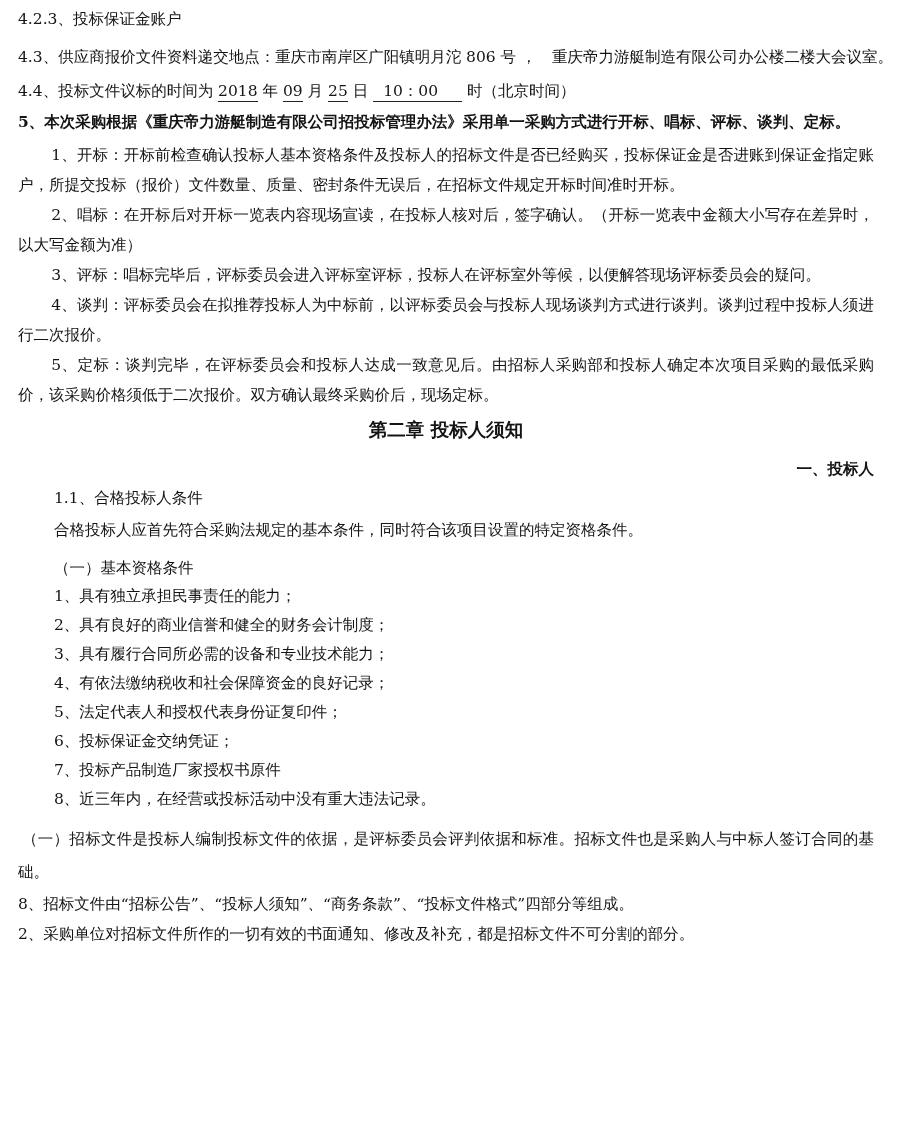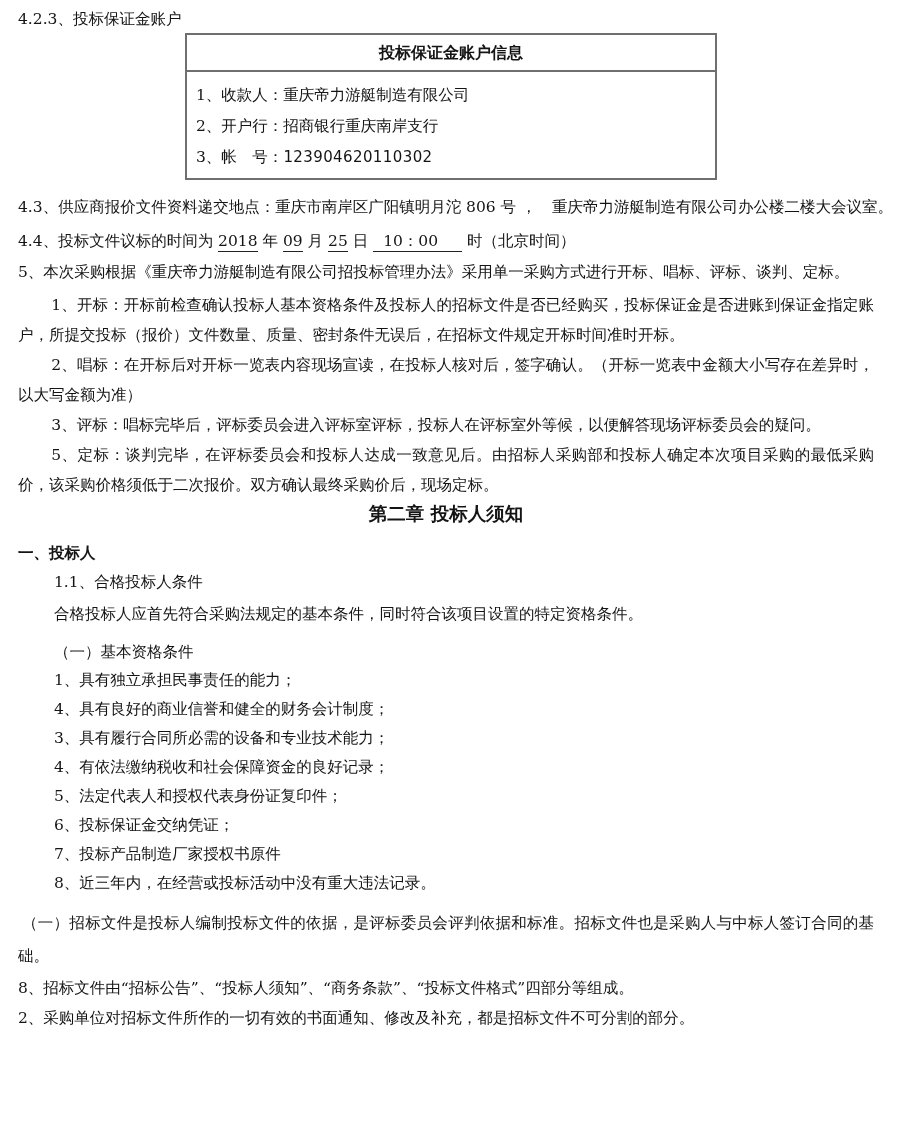--- a/index.html
+++ b/index.html
@@ -32,57 +32,49 @@
   .t-row { height:31px; line-height:31px; padding-left:9px; white-space:nowrap; }
   .acct-num {
     font-family:"DejaVu Sans","Liberation Sans",sans-serif;
     font-size:15px; letter-spacing:0.4px;
   }
 
   .p43 { margin-top:16px; }
   .p44 { margin-top:12px; }
   .u { border-bottom:1px solid #222; padding-bottom:1px; }
   .u-time { padding-left:10px; padding-right:24px; }
-  .p5 { margin-top:9px; font-weight:normal; }
+  .p5 { margin-top:9px; font-weight:bold; }
 
   .proc-block { margin-top:7px; }
   .proc { line-height:30px; text-align:justify; text-indent:2.15em; }
 
   .chapter-title {
-    text-align:center;
+    margin-top:6px; text-align:center;
     font-size:18.5px; font-weight:bold; line-height:27px;
   }
   .s-head { font-weight:bold; line-height:22px; white-space:nowrap; }
-  .s1 { margin-top:15px; }
+  .s1 { margin-top:15px;text-align:right; }
   .ind { margin-left:36px; }
   .s11 { margin-top:7px; }
   .intro { margin-top:10px; }
   .basic-h { margin-top:16px; }
   .items { margin-top:3px; }
   .item { line-height:29px; white-space:nowrap; }
   .s2 { margin-top:3px; }
   .p21 { margin-top:9px; line-height:33px; text-align:justify; text-indent:4px; }
   .p22 { line-height:30px; }
   .p23 { line-height:30px; }
 </style>
 </head>
 <body>
 
 <div class="page">
 
   <div class="line sec423">4.2.3、投标保证金账户</div>
 
-  <div class="acct-table">
-    <div class="t-head">投标保证金账户信息</div>
-    <div class="t-body">
-      <div class="t-row">1、收款人：重庆帝力游艇制造有限公司</div>
-      <div class="t-row">2、开户行：招商银行重庆南岸支行</div>
-      <div class="t-row"><span>3、帐　号：</span><span class="acct-num">123904620110302</span></div>
-    </div>
-  </div>
 
   <div class="line p43">4.3、供应商报价文件资料递交地点：重庆市南岸区广阳镇明月沱 806 号 ，　重庆帝力游艇制造有限公司办公楼二楼大会议室。</div>
 
   <div class="line p44">
     <span>4.4、投标文件议标的时间为</span>
     <span class="u">2018</span>
     <span>年</span>
     <span class="u">09</span>
     <span>月</span>
     <span class="u">25</span>
@@ -90,33 +82,34 @@
     <span class="u u-time">10：00</span>
     <span>时（北京时间）</span>
   </div>
 
   <div class="line p5">5、本次采购根据《重庆帝力游艇制造有限公司招投标管理办法》采用单一采购方式进行开标、唱标、评标、谈判、定标。</div>
 
   <div class="proc-block">
     <div class="proc">1、开标：开标前检查确认投标人基本资格条件及投标人的招标文件是否已经购买，投标保证金是否进账到保证金指定账户，所提交投标（报价）文件数量、质量、密封条件无误后，在招标文件规定开标时间准时开标。</div>
     <div class="proc">2、唱标：在开标后对开标一览表内容现场宣读，在投标人核对后，签字确认。（开标一览表中金额大小写存在差异时，以大写金额为准）</div>
     <div class="proc">3、评标：唱标完毕后，评标委员会进入评标室评标，投标人在评标室外等候，以便解答现场评标委员会的疑问。</div>
+    <div class="proc">4、谈判：评标委员会在拟推荐投标人为中标前，以评标委员会与投标人现场谈判方式进行谈判。谈判过程中投标人须进行二次报价。</div>
     <div class="proc">5、定标：谈判完毕，在评标委员会和投标人达成一致意见后。由招标人采购部和投标人确定本次项目采购的最低采购价，该采购价格须低于二次报价。双方确认最终采购价后，现场定标。</div>
   </div>
 
   <div class="chapter-title">第二章 投标人须知</div>
 
   <div class="s-head s1">一、投标人</div>
   <div class="line ind s11">1.1、合格投标人条件</div>
   <div class="line ind intro">合格投标人应首先符合采购法规定的基本条件，同时符合该项目设置的特定资格条件。</div>
   <div class="line ind basic-h">（一）基本资格条件</div>
 
   <div class="items ind">
     <div class="item">1、具有独立承担民事责任的能力；</div>
-    <div class="item">4、具有良好的商业信誉和健全的财务会计制度；</div>
+    <div class="item">2、具有良好的商业信誉和健全的财务会计制度；</div>
     <div class="item">3、具有履行合同所必需的设备和专业技术能力；</div>
     <div class="item">4、有依法缴纳税收和社会保障资金的良好记录；</div>
     <div class="item">5、法定代表人和授权代表身份证复印件；</div>
     <div class="item">6、投标保证金交纳凭证；</div>
     <div class="item">7、投标产品制造厂家授权书原件</div>
     <div class="item">8、近三年内，在经营或投标活动中没有重大违法记录。</div>
   </div>
 
   <div class="p21">（一）招标文件是投标人编制投标文件的依据，是评标委员会评判依据和标准。招标文件也是采购人与中标人签订合同的基础。</div>
   <div class="line p22">8、招标文件由“招标公告”、“投标人须知”、“商务条款”、“投标文件格式”四部分等组成。</div>

